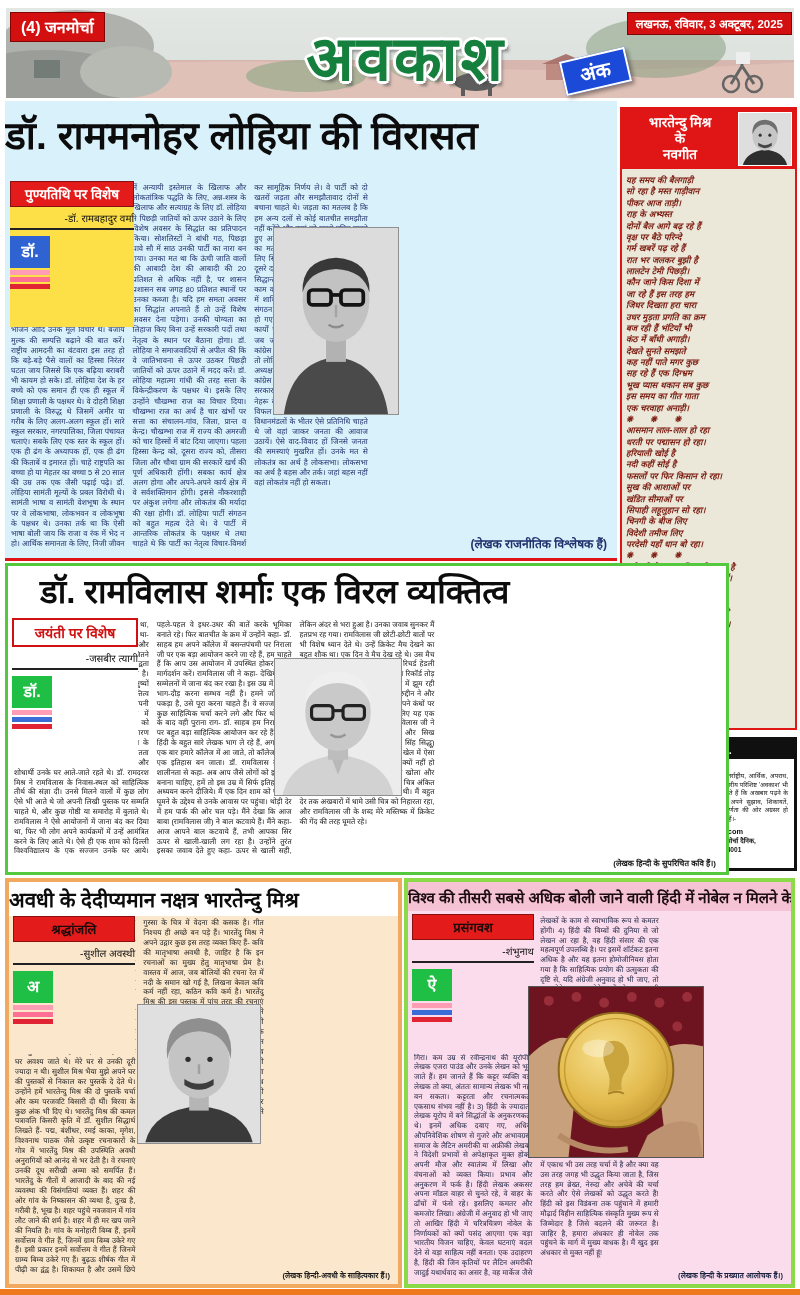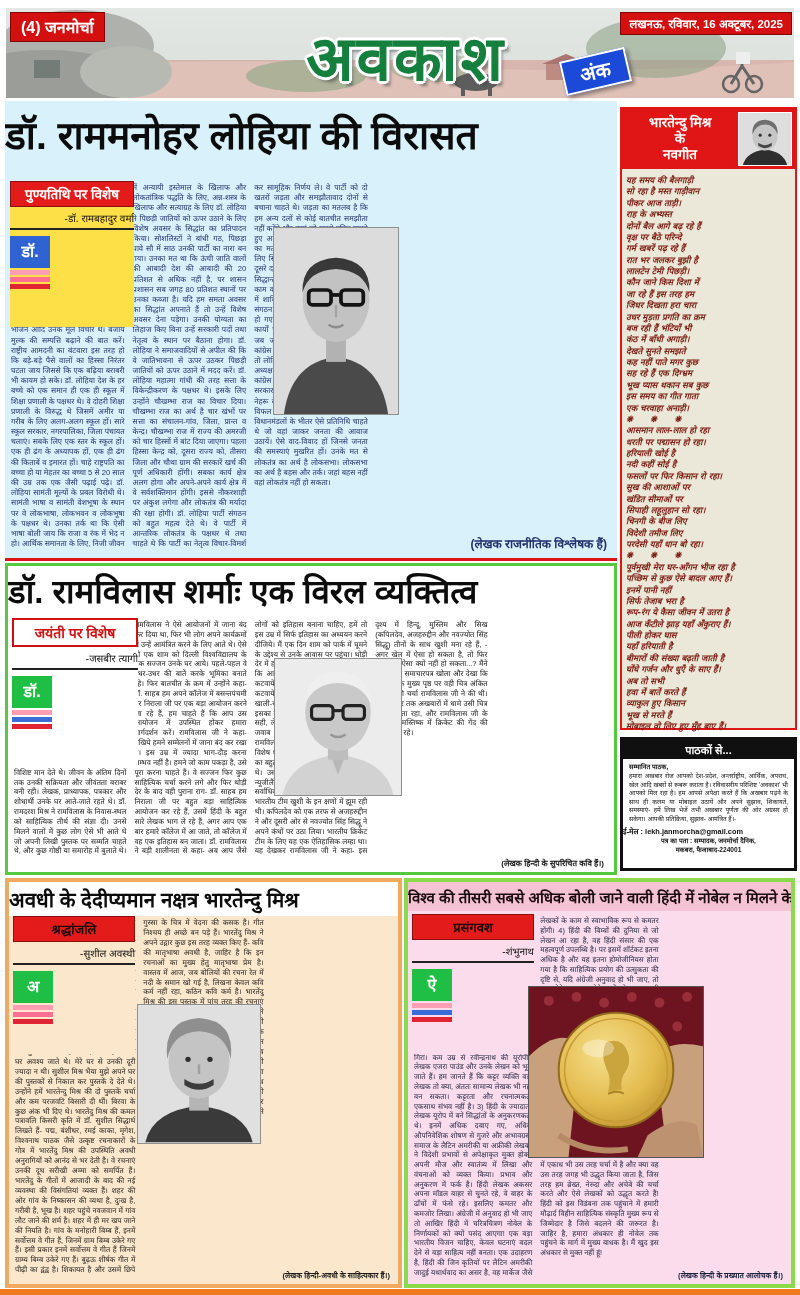--- a/index.html
+++ b/index.html
@@ -69,21 +69,21 @@
   .rd { position:absolute; left:620px; top:737px; width:177px; height:134px;
         border:3px solid #101010; background:#fff; }
   .rd-title { background:#101010; color:#fff; text-align:center; font-weight:800;
               font-size:11px; padding:2px 0; }
   .rd-sal { font-size:6.6px; font-weight:700; padding:3px 6px 0; color:#161616; }
   .rd-body { font-size:6.3px; line-height:1.35; text-align:justify; padding:1px 6px; color:#161616; }
   .rd-mail { text-align:left; font-weight:800; font-size:7.4px; padding-top:2px; color:#101010; }
   .rd-addr { text-align:center; font-weight:700; font-size:6.6px; white-space:pre-line; color:#161616; }
 
   
-  .a2 { left:5px; top:563px; width:612px; height:312px; background:#fff; border:3px solid #55c93e; }
+  .a2 { left:5px; top:563px; width:724px; height:312px; background:#fff; border:3px solid #55c93e;padding-left:32px; }
   .a2 .hl { font-size:33px; padding-top:2px; }
   .a2 .colhead { left:4px; top:52px; width:126px; height:150px; background:#fff; }
   .a2 .lab { font-size:14px; }
   .a2 .cols { left:6px; right:6px; top:54px; height:246px; column-count:5;
               font-size:7.4px; line-height:1.33; color:#141414; }
   .a2 .credit { right:10px; bottom:4px; font-size:8px; color:#141414; background:#fff; }
   .fig.ramvilas { left:266px; top:92px; width:128px; height:138px; }
 
   
   .a3 { left:5px; top:878px; width:397px; height:410px; background:#fbe7cb; border:4px solid #f0a95e; }
@@ -137,21 +137,21 @@
         <rect x="482" y="78" width="4" height="10" fill="#1f1f1f"></rect>
       <circle cx="725" cy="76" r="8" fill="none" stroke="#2a2a2a" stroke-width="2.5"></circle>
       <circle cx="748" cy="76" r="8" fill="none" stroke="#2a2a2a" stroke-width="2.5"></circle>
       <path d="M725,76 L736,58 L748,76 M736,58 L736,50" stroke="#2a2a2a" stroke-width="3" fill="none"></path>
       <rect x="730" y="44" width="14" height="12" fill="#e8e8e8"></rect>
       <rect width="788" height="90" fill="#ffffff" opacity=".28"></rect>
     </svg>
     <div class="masthead">अवकाश</div>
     <div class="badge">अंक</div>
     <div class="edition">(4) जनमोर्चा</div>
-    <div class="dateline">लखनऊ, रविवार, 16 अक्टूबर, 2025</div>
+    <div class="dateline">लखनऊ, रविवार, 3 अक्टूबर, 2025</div>
   </div>
 
   <div class="art a1">
     <div class="hl">डॉ. राममनोहर लोहिया की विरासत</div>
     <div class="cols">राममनोहर लोहिया की गणना समाजवादी चिंतक के रूप में ही नहीं बल्कि एक मौलिक विचारक के रूप में भी होती है। विचारों की मौलिकता, कर्म की साहसिकता एवं आम आदमी के गहरे जुड़ाव की दृष्टि से डॉ. लोहिया अद्वितीय व्यक्तित्व थे। वे कथनी व करनी में मेल के हामी थे और अन्याय के विरुद्ध निरंतर संघर्ष के पक्षधर थे। वे आम आदमी के आदमी थे और अधिकतर उसी के बारे में सोचते थे तथा उसके उद्धार के लिए लड़ते थे। वे अनेक मौलिक विचारों के जनक थे। जाति तोड़ो, दाम बांधो, भूमि सेना, खर्च पर सीमा बांधो, लोकभाग्य, लोकभवन, लोक भूषा, लोक भोजन आदि उनके मूल विचार थे। बजाय मुल्क की सम्पत्ति बढ़ाने की बात करें। राष्ट्रीय आमदनी का बंटवारा इस तरह हो कि बड़े-बड़े पैसे वालों का हिस्सा निरंतर घटता जाय जिससे कि एक बढ़िया बराबरी भी कायम हो सके। डॉ. लोहिया देश के हर बच्चे को एक समान ही एक ही स्कूल में शिक्षा प्रणाली के पक्षधर थे। वे दोहरी शिक्षा प्रणाली के विरुद्ध थे जिसमें अमीर या गरीब के लिए अलग-अलग स्कूल हों। सारे स्कूल सरकार, नगरपालिका, जिला पंचायत चलाएं। सबके लिए एक स्तर के स्कूल हों। एक ही ढंग के अध्यापक हों, एक ही ढंग की किताबें व इमारत हों। चाहे राष्ट्रपति का बच्चा हो या मेहतर का बच्चा 5 से 20 साल की उम्र तक एक जैसी पढ़ाई पढ़े। डॉ. लोहिया सामंती मूल्यों के प्रबल विरोधी थे। सामंती भाषा व सामंती वेशभूषा के स्थान पर वे लोकभाषा, लोकभवन व लोकभूषा के पक्षधर थे। उनका तर्क था कि ऐसी भाषा बोली जाय कि राजा व रंक में भेद न हो। आर्थिक समानता के लिए, निजी जीवन में अन्यायी इस्तेमाल के खिलाफ और लोकतांत्रिक पद्धति के लिए, अन्न-शस्त्र के खिलाफ और सत्याग्रह के लिए डॉ. लोहिया ने पिछड़ी जातियों को ऊपर उठाने के लिए विशेष अवसर के सिद्धांत का प्रतिपादन किया। सोशलिस्टों ने बांधी गठ, पिछड़ा पावे सौ में साठ उनकी पार्टी का नारा बन गया। उनका मत था कि ऊंची जाति वालों की आबादी देश की आबादी की 20 प्रतिशत से अधिक नहीं है, पर शासन प्रशासन सब जगह 80 प्रतिशत स्थानों पर उनका कब्जा है। यदि हम समता अवसर का सिद्धांत अपनाते हैं तो उन्हें विशेष अवसर देना पड़ेगा। उनकी योग्यता का लिहाज किए बिना उन्हें सरकारी पदों तथा नेतृत्व के स्थान पर बैठाना होगा। डॉ. लोहिया ने समाजवादियों से अपील की कि वे जातिभावना से ऊपर उठकर पिछड़ी जातियों को ऊपर उठाने में मदद करें। डॉ. लोहिया महात्मा गांधी की तरह सत्ता के विकेन्द्रीकरण के पक्षधर थे। इसके लिए उन्होंने चौखम्भा राज का विचार दिया। चौखम्भा राज का अर्थ है चार खंभों पर सत्ता का संचालन-गांव, जिला, प्रान्त व केन्द्र। चौखम्भा राज में राज्य की अमरजी को चार हिस्सों में बांट दिया जाएगा। पहला हिस्सा केन्द्र को, दूसरा राज्य को, तीसरा जिला और चौथा ग्राम की सरकारें खर्च की पूर्ण अधिकारी होंगी। सबका कार्य क्षेत्र अलग होगा और अपने-अपने कार्य क्षेत्र में वे सर्वशक्तिमान होंगी। इससे नौकरशाही पर अंकुश लगेगा और लोकतंत्र की मर्यादा की रक्षा होगी। डॉ. लोहिया पार्टी संगठन को बहुत महत्व देते थे। वे पार्टी में आन्तरिक लोकतंत्र के पक्षधर थे तथा चाहते थे कि पार्टी का नेतृत्व विचार-विमर्श कर सामूहिक निर्णय ले। वे पार्टी को दो खतरों जड़ता और समझौतावाद दोनों से बचाना चाहते थे। जड़ता का मतलब है कि हम अन्य दलों से कोई बातचीत समझौता नहीं करेंगे और स्वयं को सबसे पवित्र मानते हुए अलग-थलग पड़े रहेंगे। समझौतावाद का मतलब कि हम राजनैतिक लाभ के लिए सिद्धान्त विहीन समझौते नहीं करेंगे। दूसरे दलों के साथ मोर्चा बनाना चाहिए पर सिद्धान्त के आधार पर। पार्टी संगठन में काम करने वाले पदाधिकारियों के सरकार में शामिल होने के पक्ष में नहीं थे। यदि संगठन के पदाधिकारी सरकार में शामिल हो गए तो सरकार के गलत व मनमानी कार्यों पर रोक कौन लगायेगा। 1946 में जब जवाहरलाल नेहरू ने लोहिया को कांग्रेस का महामंत्री बनने का आग्रह किया तो लोहिया ने यह शर्त रखी कि कांग्रेस का अध्यक्ष मंत्रिमंडल में और प्रधानमंत्री न बने, कांग्रेस कार्यकारिणी में प्रदेश या केन्द्र सरकार का कोई मंत्री न हो। जवाहरलाल नेहरू के न मानने पर लोहिया का प्रयास विफल हो गया। डॉ. लोहिया संसद एवं विधानमंडलों के भीतर ऐसे प्रतिनिधि चाहते थे जो वहां जाकर जनता की आवाज उठायें। ऐसे वाद-विवाद हों जिनसे जनता की समस्याएं मुखरित हों। उनके मत से लोकतंत्र का अर्थ है लोकसभा। लोकसभा का अर्थ है बहस और तर्क। जहां बहस नहीं वहां लोकतंत्र नहीं हो सकता।</div>
     <div class="colhead">
       <div class="lab red-w">पुण्यतिथि पर विशेष</div>
       <div class="byl">-डॉ. रामबहादुर वर्मा</div>
       <div class="dc blue">
         <b>डॉ.</b>

